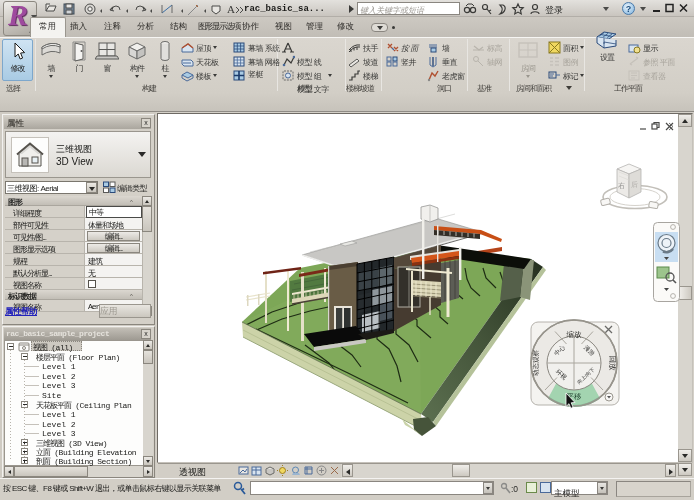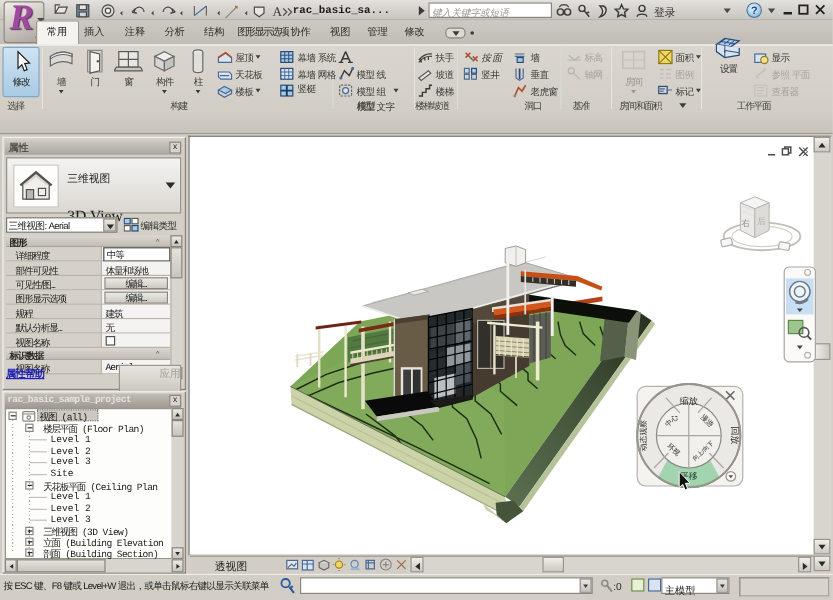--- a/index.html
+++ b/index.html
@@ -300,21 +300,21 @@
 <svg class="abs" style="left:628px;top:69px" width="13" height="13" viewBox="0 0 13 13">
       <rect x="1" y="2" width="10" height="9" fill="none" stroke="#c5c1ba"></rect>
       <path d="M3,4 h6 M3,6.5 h6 M3,9 h4" stroke="#c5c1ba"></path>
     </svg>
     <div class="abs cjk" style="left:643px;top:71px;font-size:8px;color:#a8a49c;letter-spacing:-0.5px;white-space:nowrap;">查看器</div>
   </div>
 
 <div class="abs" style="left:0;top:112px;width:694px;height:366px;background:#cfcbc3;"></div>
 
 <div class="abs" style="left:0;top:478px;width:694px;height:22px;background:#d2cec6;border-top:1px solid #f4f3f1;"></div>
-<div class="abs cjk" style="left:3px;top:483px;font-size:8px;color:#1a1a18;letter-spacing:-0.6px;">按 ESC 键、F8 键或 Level+W 退出，或单击鼠标右键以显示关联菜单</div>
+<div class="abs cjk" style="left:3px;top:483px;font-size:8px;color:#1a1a18;letter-spacing:-0.6px;">按 ESC 键、F8 键或 Shift+W 退出，或单击鼠标右键以显示关联菜单</div>
 <svg class="abs" style="left:233px;top:481px" width="14" height="15" viewBox="0 0 14 15">
     <circle cx="5" cy="5" r="3.5" fill="none" stroke="#2a5a9a" stroke-width="1.5"></circle>
     <path d="M8,8 l4,5 m-3,-4 l2,-1.5" stroke="#2a5a9a" stroke-width="1.8" fill="none"></path>
   </svg>
 <div class="abs" style="left:250px;top:481px;width:244px;height:14px;background:#fff;border:1px solid #8a8680;"></div>
 <div class="abs" style="left:483px;top:482px;width:10px;height:12px;background:linear-gradient(#e8e6e2,#c5c1ba);border:1px solid #8a8680;">
     <div style="margin:4px auto;width:0;height:0;border-left:2.5px solid transparent;border-right:2.5px solid transparent;border-top:3.5px solid #3a3a38;"></div>
   </div>
 <svg class="abs" style="left:499px;top:482px" width="12" height="13" viewBox="0 0 12 13">
     <circle cx="5" cy="4" r="2.5" fill="none" stroke="#8a8a88" stroke-width="1.3"></circle>
@@ -336,21 +336,21 @@
 <div class="abs" style="left:5px;top:131px;width:146px;height:47px;background:linear-gradient(#f4f3f1,#dbd8d2);border:1px solid #9a968e;"></div>
 <svg class="abs" style="left:11px;top:137px" width="38" height="36" viewBox="0 0 38 36">
 <rect x="0.5" y="0.5" width="37" height="35" fill="#fdfdfc" stroke="#c5c1ba"></rect>
 <path d="M8,17 L19,8 L30,17 l0,12 -22,0 z" fill="#f0efec" stroke="#55524c"></path>
 <path d="M6,17.5 L19,6.5 L32,17.5" fill="none" stroke="#55524c" stroke-width="2"></path>
 <path d="M8,17 l11,-9 11,9 -3,0 -8,-6.5 -8,6.5 z" fill="#d8d7d4" stroke="none"></path>
 <rect x="11" y="21" width="6" height="8" fill="#b8b7b4" stroke="#55524c"></rect>
 <rect x="21" y="20" width="6" height="6" fill="#e8f0f4" stroke="#55524c"></rect>
 </svg>
 <div class="abs cjk" style="left:56px;top:143px;font-size:9px;color:#1a1a18;">三维视图</div>
-<div class="abs" style="left:56px;top:172px;font-family:Liberation Serif, serif;font-size:13px;color:#1a1a18;">3D View</div>
+<div class="abs" style="left:56px;top:156px;font-family:Liberation Sans, sans-serif;font-size:10px;color:#1a1a18;">3D View</div>
 <div class="abs" style="left:138px;top:152px;width:0;height:0;border-left:4px solid transparent;border-right:4px solid transparent;border-top:5px solid #2a2a28;"></div>
 <div class="abs" style="left:5px;top:181px;width:93px;height:13px;background:#fff;border:1px solid #7a766e;"></div>
 <div class="abs cjk" style="left:7px;top:183px;font-size:8px;color:#1a1a18;letter-spacing:-0.5px;">三维视图: Aerial</div>
 <div class="abs" style="left:86px;top:182px;width:11px;height:11px;background:linear-gradient(#ece9e4,#c9c5bd);border:1px solid #8a867e;">
       <div style="margin:3.5px auto;width:0;height:0;border-left:3px solid transparent;border-right:3px solid transparent;border-top:4px solid #2a2a28;"></div>
     </div>
 <svg class="abs" style="left:103px;top:181px" width="13" height="13" viewBox="0 0 13 13">
 <rect x="0.5" y="1" width="5" height="4.5" fill="#a9cbe4" stroke="#2a4a7a"></rect>
       <rect x="0.5" y="7" width="5" height="4.5" fill="#fff" stroke="#5a5a58"></rect>
 <rect x="7" y="1" width="5" height="4.5" fill="#fff" stroke="#5a5a58"></rect>
@@ -397,21 +397,21 @@
 <div class="abs cjk" style="left:88px;top:302px;font-family:'Liberation Mono',monospace;font-size:8px;color:#1a1a18;letter-spacing:-1px;white-space:nowrap;">Aerial</div>
 <div class="abs" style="left:142px;top:196px;width:10px;height:120px;background:#d8d5ce;border-left:1px solid #b8b4ac;"></div>
 <div class="abs" style="left:142px;top:196px;width:10px;height:10px;background:linear-gradient(#eceae6,#c9c5bd);border:1px solid #8a867e;">
       <div style="margin:3px auto;width:0;height:0;border-left:2.5px solid transparent;border-right:2.5px solid transparent;border-bottom:3.5px solid #2a2a28;"></div>
     </div>
 <div class="abs" style="left:142px;top:306px;width:10px;height:10px;background:linear-gradient(#eceae6,#c9c5bd);border:1px solid #8a867e;">
       <div style="margin:3px auto;width:0;height:0;border-left:2.5px solid transparent;border-right:2.5px solid transparent;border-top:3.5px solid #2a2a28;"></div>
     </div>
 <div class="abs" style="left:142px;top:206px;width:10px;height:26px;background:linear-gradient(#e5e2dc,#c9c5bd);border:1px solid #8a867e;"></div>
 <div class="abs cjk" style="left:5px;top:306px;font-size:8.5px;color:#2222bb;text-decoration:underline;font-weight:bold;letter-spacing:-0.5px;">属性帮助</div>
-<div class="abs cjk" style="left:99px;top:304px;width:52px;height:24px;background:linear-gradient(#e8e5e0,#cbc7bf);border:1px solid #9a968e;font-size:9px;color:#9e9a92;text-align:right;line-height:13px;letter-spacing:-0.5px;">应用</div>
+<div class="abs cjk" style="left:99px;top:304px;width:52px;height:14px;background:linear-gradient(#e8e5e0,#cbc7bf);border:1px solid #9a968e;font-size:9px;color:#9e9a92;text-align:left;line-height:13px;letter-spacing:-0.5px;">应用</div>
 <div class="abs" style="left:2px;top:326px;width:153px;height:152px;background:#d4d0c8;border:1px solid #8a867e;border-top-color:#f2f1ef;border-left-color:#f2f1ef;"></div>
 <div class="abs" style="left:4px;top:328px;width:147px;height:12px;background:linear-gradient(#c2beb6,#9e9a92);"></div>
 <div class="abs" style="left:6px;top:329px;font-family:'Liberation Mono',monospace;font-size:8px;font-weight:bold;color:#e5e2dc;letter-spacing:-0.5px;">rac_basic_sample_project</div>
 <div class="abs" style="left:141px;top:329px;width:10px;height:10px;background:#d8d4cc;border:1px solid #8a867e;font-size:7px;line-height:8px;text-align:center;color:#2a2a28;">x</div>
 <div class="abs" style="left:4px;top:340px;width:139px;height:126px;background:#fdfdfc;border:1px solid #9a968e;border-right:none;"></div>
 <div class="abs" style="left:7px;top:343px;width:7px;height:7px;background:#fff;border:1px solid #8a867e;"></div>
     <div class="abs" style="left:8.5px;top:346px;width:4px;height:1px;background:#2a2a28;"></div>
 <svg class="abs" style="left:18px;top:341px" width="12" height="11" viewBox="0 0 12 11">
       <rect x="1" y="2" width="10" height="8" rx="1" fill="#fdfdfc" stroke="#8a867e"></rect>
       <path d="M1,4 h10" stroke="#8a867e"></path>

